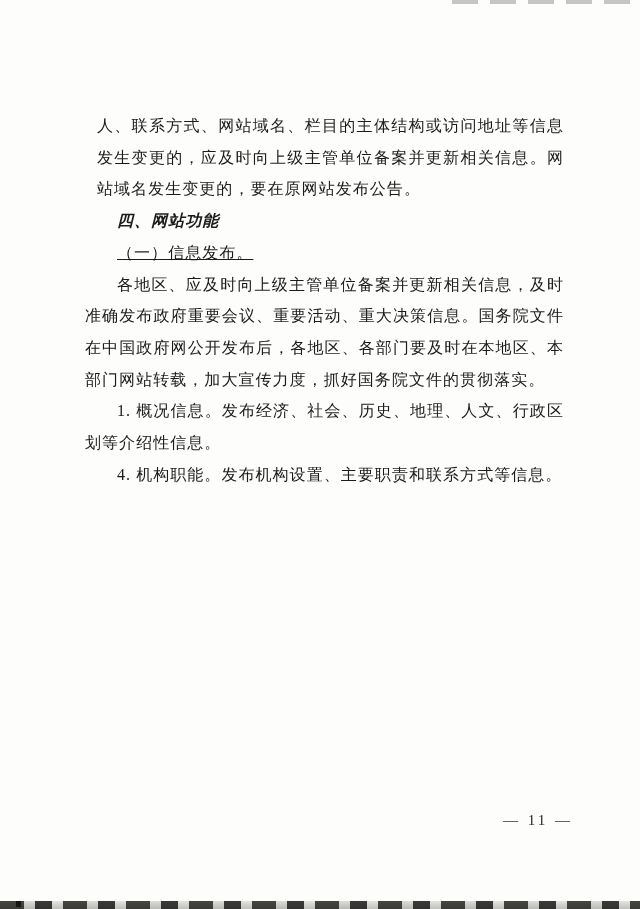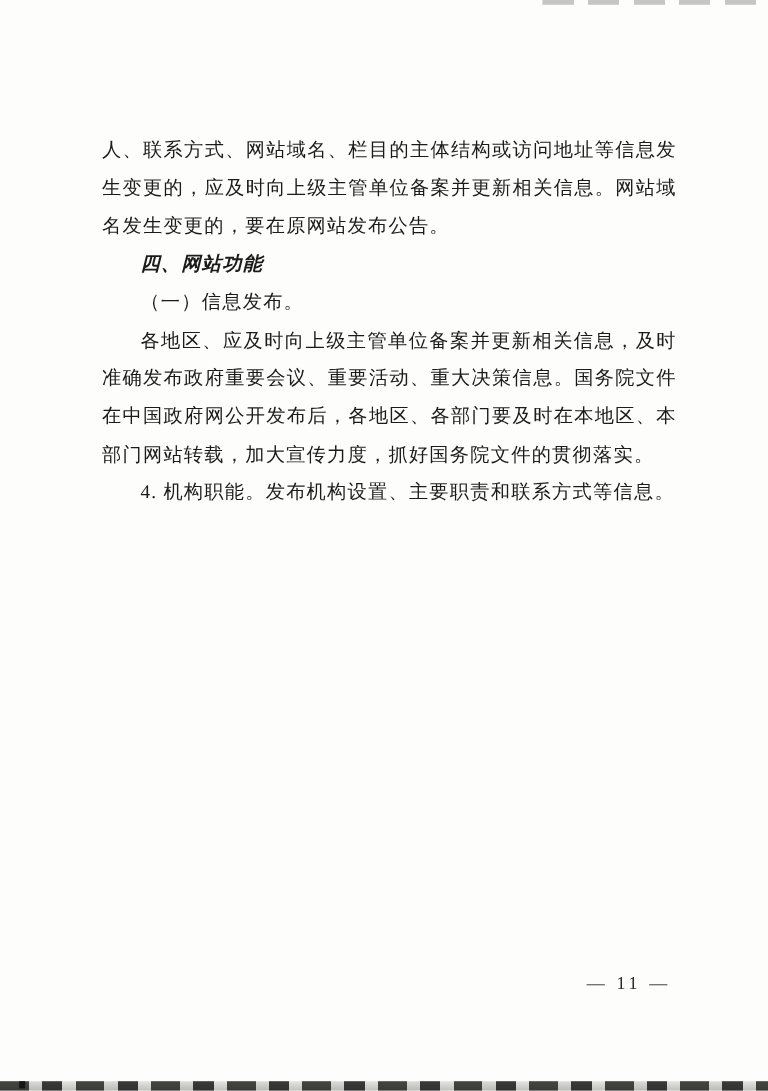--- a/index.html
+++ b/index.html
@@ -28,33 +28,35 @@
     line-height: 31.7px;
     letter-spacing: 1.05px;
     text-align: justify;
   }
   .text-block p {
     margin: 0;
     text-indent: 2em;
   }
   p.continuation {
     text-indent: 0;
+    margin-left: 12px;
   }
   p.heading {
     font-family: "Liberation Sans", "DejaVu Sans", sans-serif;
     font-weight: 700;
     font-style: italic;
   }
   p.subheading {
     font-weight: 500;
+    text-decoration: underline;
   }
   .page-number {
     position: absolute;
     top: 808px;
-    left: 459px;
+    left: 473px;
     width: 130px;
     text-align: center;
     color: #2a2a2a;
     font-size: 15px;
     letter-spacing: 3px;
     line-height: 24px;
   }
   
   .artifact-top-edge {
     position: absolute;
@@ -96,20 +98,21 @@
 
 <div class="page">
 
   <div class="artifact-top-edge"></div>
 
   <div class="text-block">
     <p class="continuation">人、联系方式、网站域名、栏目的主体结构或访问地址等信息发生变更的，应及时向上级主管单位备案并更新相关信息。网站域名发生变更的，要在原网站发布公告。</p>
     <p class="heading">四、网站功能</p>
     <p class="subheading">（一）信息发布。</p>
     <p class="body">各地区、应及时向上级主管单位备案并更新相关信息，及时准确发布政府重要会议、重要活动、重大决策信息。国务院文件在中国政府网公开发布后，各地区、各部门要及时在本地区、本部门网站转载，加大宣传力度，抓好国务院文件的贯彻落实。</p>
+    <p class="body">1. 概况信息。发布经济、社会、历史、地理、人文、行政区划等介绍性信息。</p>
     <p class="body">4. 机构职能。发布机构设置、主要职责和联系方式等信息。</p>
   </div>
 
   <div class="page-number">— 11 —</div>
 
   <div class="artifact-bottom-edge"></div>
   <div class="artifact-bottom-dot"></div>
 
 </div>
 

